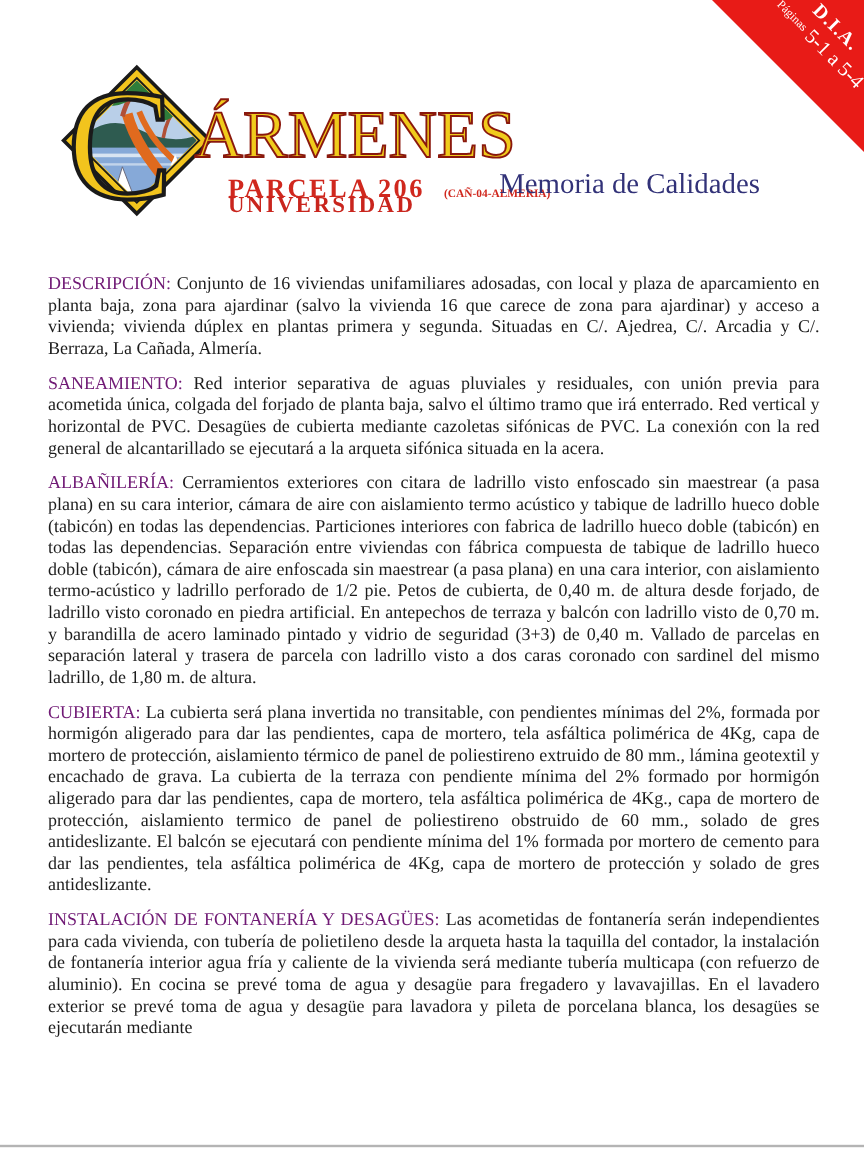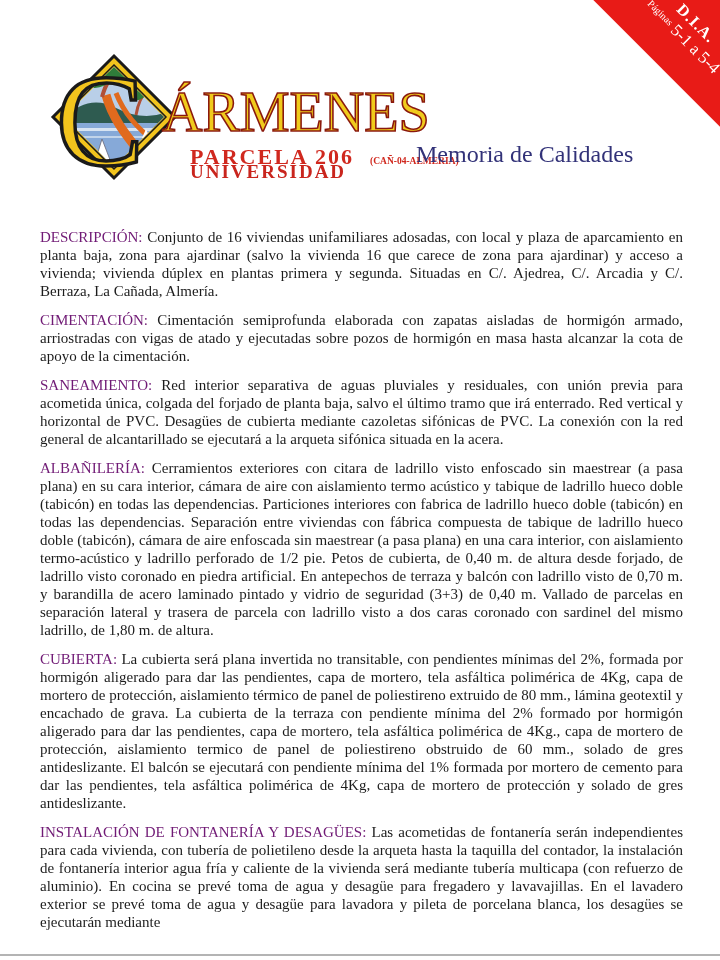--- a/index.html
+++ b/index.html
@@ -83,21 +83,20 @@
       <text x="112" y="78" font-size="56" font-family="Liberation Serif, serif" fill="#f0cb1c" stroke="#8a180d" stroke-width="1.6">ÁRMENES</text>
     </svg>
     <div class="logo-sub1">UNIVERSIDAD</div>
     <div class="logo-sub2"><span>PARCELA 206</span><span class="note">(CAÑ-04-ALMERIA)</span></div>
   </div>
 
   <h1 class="doc-title">Memoria de Calidades</h1>
 
   <main class="content">
     <p class="section"><span class="sec-h">DESCRIPCIÓN:</span> <span>Conjunto de 16 viviendas unifamiliares adosadas, con local y plaza de aparcamiento en planta baja, zona para ajardinar (salvo la vivienda 16 que carece de zona para ajardinar) y acceso a vivienda; vivienda dúplex en plantas primera y segunda. Situadas en C/. Ajedrea, C/. Arcadia y C/. Berraza, La Cañada, Almería.</span></p>
-    <p class="section"><span class="sec-h">CIMENTACIÓN:</span> <span>Cimentación semiprofunda elaborada con zapatas aisladas de hormigón armado, arriostradas con vigas de atado y ejecutadas sobre pozos de hormigón en masa hasta alcanzar la cota de apoyo de la cimentación.</span></p>
     <p class="section"><span class="sec-h">SANEAMIENTO:</span> <span>Red interior separativa de aguas pluviales y residuales, con unión previa para acometida única, colgada del forjado de planta baja, salvo el último tramo que irá enterrado. Red vertical y horizontal de PVC. Desagües de cubierta mediante cazoletas sifónicas de PVC. La conexión con la red general de alcantarillado se ejecutará a la arqueta sifónica situada en la acera.</span></p>
     <p class="section"><span class="sec-h">ALBAÑILERÍA:</span> <span>Cerramientos exteriores con citara de ladrillo visto enfoscado sin maestrear (a pasa plana) en su cara interior, cámara de aire con aislamiento termo acústico y tabique de ladrillo hueco doble (tabicón) en todas las dependencias. Particiones interiores con fabrica de ladrillo hueco doble (tabicón) en todas las dependencias. Separación entre viviendas con fábrica compuesta de tabique de ladrillo hueco doble (tabicón), cámara de aire enfoscada sin maestrear (a pasa plana) en una cara interior, con aislamiento termo-acústico  y ladrillo perforado de 1/2 pie. Petos de cubierta, de 0,40 m. de altura desde forjado, de ladrillo visto coronado en piedra artificial. En antepechos de terraza y balcón con ladrillo visto de 0,70 m. y barandilla de acero laminado pintado y vidrio de seguridad (3+3) de 0,40 m. Vallado de parcelas en separación lateral y trasera de parcela con ladrillo visto a dos caras coronado con sardinel del mismo ladrillo, de 1,80 m. de altura.</span></p>
     <p class="section"><span class="sec-h">CUBIERTA:</span> <span>La cubierta será plana invertida no transitable, con pendientes mínimas del 2%, formada por hormigón aligerado para dar las pendientes, capa de mortero, tela asfáltica  polimérica de 4Kg, capa de mortero de protección, aislamiento térmico de panel de poliestireno extruido de  80 mm., lámina geotextil y encachado de grava. La cubierta de la terraza con pendiente mínima del 2% formado por hormigón aligerado para dar las pendientes, capa de mortero, tela asfáltica polimérica de 4Kg., capa de mortero de protección, aislamiento termico de panel de poliestireno obstruido de 60 mm., solado de gres antideslizante. El balcón se ejecutará con pendiente mínima del 1% formada por mortero de cemento para dar las pendientes, tela asfáltica polimérica de 4Kg, capa de mortero de protección y solado de gres antideslizante.</span></p>
     <p class="section"><span class="sec-h">INSTALACIÓN DE FONTANERÍA Y DESAGÜES:</span> <span>Las acometidas de fontanería serán independientes para cada vivienda, con tubería de polietileno desde la arqueta hasta la taquilla del contador, la instalación de fontanería interior agua fría y caliente de la vivienda será mediante tubería multicapa (con refuerzo de aluminio). En cocina se prevé toma de agua y desagüe para fregadero y lavavajillas. En el lavadero exterior se prevé toma de agua y desagüe para lavadora y pileta de porcelana blanca, los desagües se ejecutarán mediante</span></p>
   </main>
 
   <div class="page-edge"></div>
 </div>
 
 </body></html>

